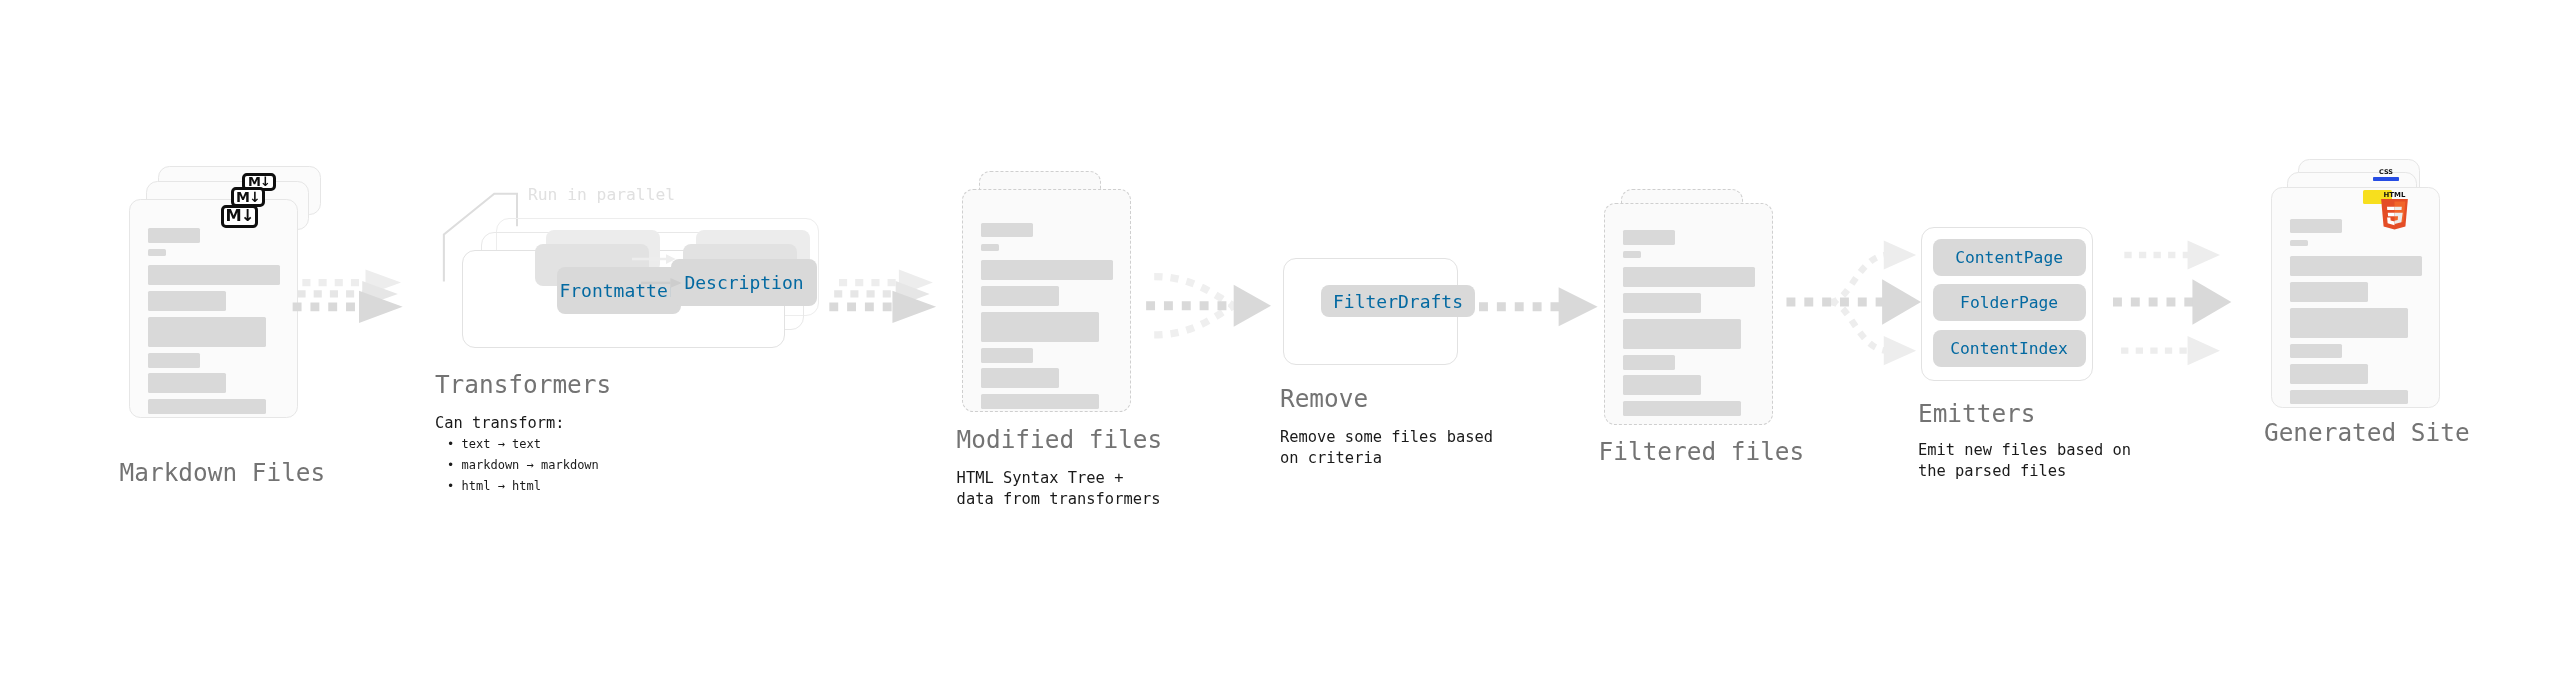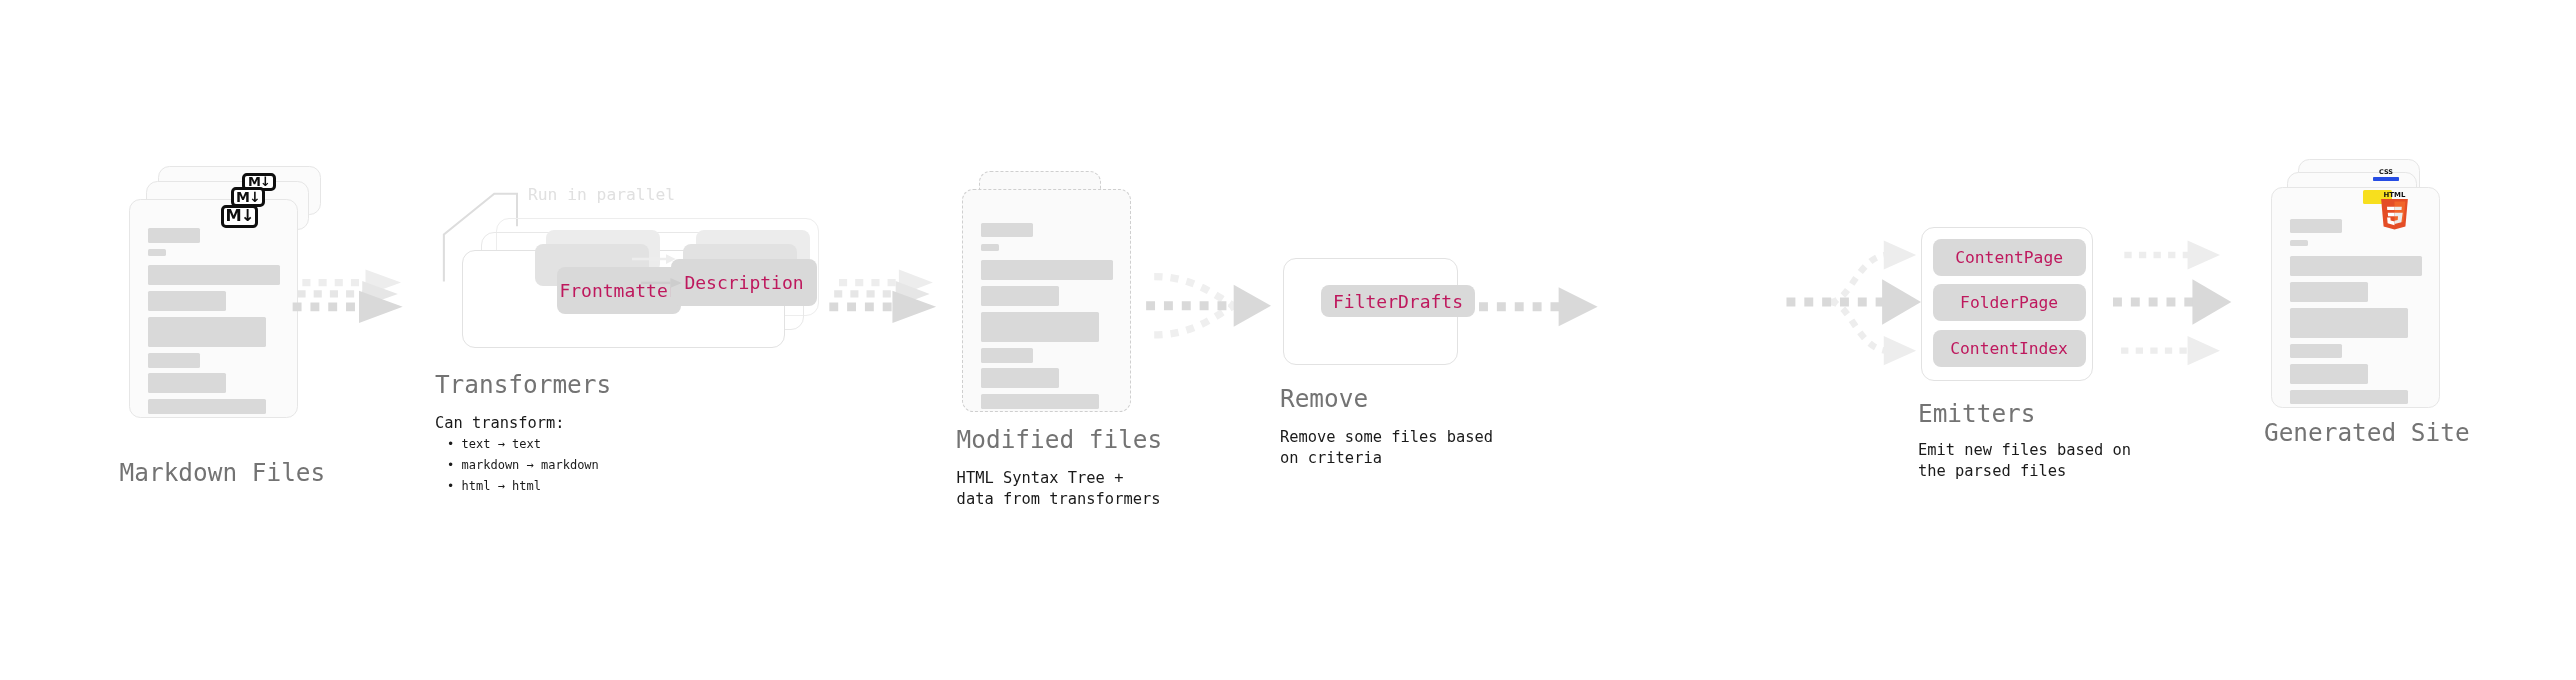--- a/index.html
+++ b/index.html
@@ -65,21 +65,21 @@
   }
   .pbox.l1{border-color:#ededed;background:rgba(255,255,255,0.0);}
   .pbox.l2{border-color:#e8e8e8;background:rgba(255,255,255,0.0);}
   .pill{
     position:absolute;
     background:#d9d9d9;
     border-radius:8.1px;
     display:flex;align-items:center;justify-content:center;
     box-sizing:border-box;
     font-size:17px;
-    color:#be185d;
+    color:#0369a1;
     white-space:nowrap;
   }
   .pill.f1{background:#ececec;color:transparent;}
   .pill.f2{background:#e2e2e2;color:transparent;}
 
   
   .title{
     position:absolute;
     font-size:24.4px;
     color:#737373;
@@ -230,20 +230,36 @@
     <div class="title" style="left:0px;top:150px;">Remove</div>
     <div class="desc" style="left:0px;top:193px;">Remove some files based
 on criteria</div>
   </div>
 
   <svg style="left:1479px;top:284px;" width="130" height="65" viewBox="0 0 160 80">
     <line x1="0" y1="28" x2="104" y2="28" stroke="#d9d9d9" stroke-width="11" stroke-dasharray="11 11"></line>
     <polygon points="98,4 146,28 98,52" fill="#d9d9d9"></polygon>
   </svg>
 
+  <div class="stage" style="left:1601px;top:185px;width:203px;height:276px;">
+    <div class="cardstack">
+      <div class="card dashed" style="left:19.5px;top:4.1px;width:122px;height:49px;"></div>
+      <div class="card dashed" style="left:3.3px;top:18px;width:169px;height:222px;">
+        <div class="bar" style="left:18px;top:26px;width:52px;height:14.6px;"></div>
+        <div class="bar" style="left:18px;top:47px;width:18px;height:6.5px;"></div>
+        <div class="bar" style="left:18px;top:63px;width:132px;height:20.3px;"></div>
+        <div class="bar" style="left:18px;top:89px;width:78px;height:20.3px;"></div>
+        <div class="bar" style="left:18px;top:115px;width:118px;height:30px;"></div>
+        <div class="bar" style="left:18px;top:151px;width:52px;height:14.6px;"></div>
+        <div class="bar" style="left:18px;top:171px;width:78px;height:20.3px;"></div>
+        <div class="bar" style="left:18px;top:197px;width:118px;height:14.6px;"></div>
+      </div>
+    </div>
+    <div class="title" style="left:-2.4px;top:252px;">Filtered files</div>
+  </div>
 
   <svg style="left:1780px;top:229px;" width="154" height="146" viewBox="0 0 190 180">
     <path d="M62 90 C 86 90, 96 36, 130 32" stroke="#ededed" stroke-width="8" stroke-dasharray="9 9" fill="none"></path>
     <path d="M62 90 C 86 90, 96 146, 130 150" stroke="#ededed" stroke-width="8" stroke-dasharray="9 9" fill="none"></path>
     <line x1="8" y1="90" x2="130" y2="90" stroke="#d9d9d9" stroke-width="11" stroke-dasharray="11 11"></line>
     <polygon points="128,14 168,32 128,50" fill="#ededed"></polygon>
     <polygon points="126,62 174,90 126,118" fill="#d9d9d9"></polygon>
     <polygon points="128,132 168,150 128,168" fill="#ededed"></polygon>
   </svg>
 

